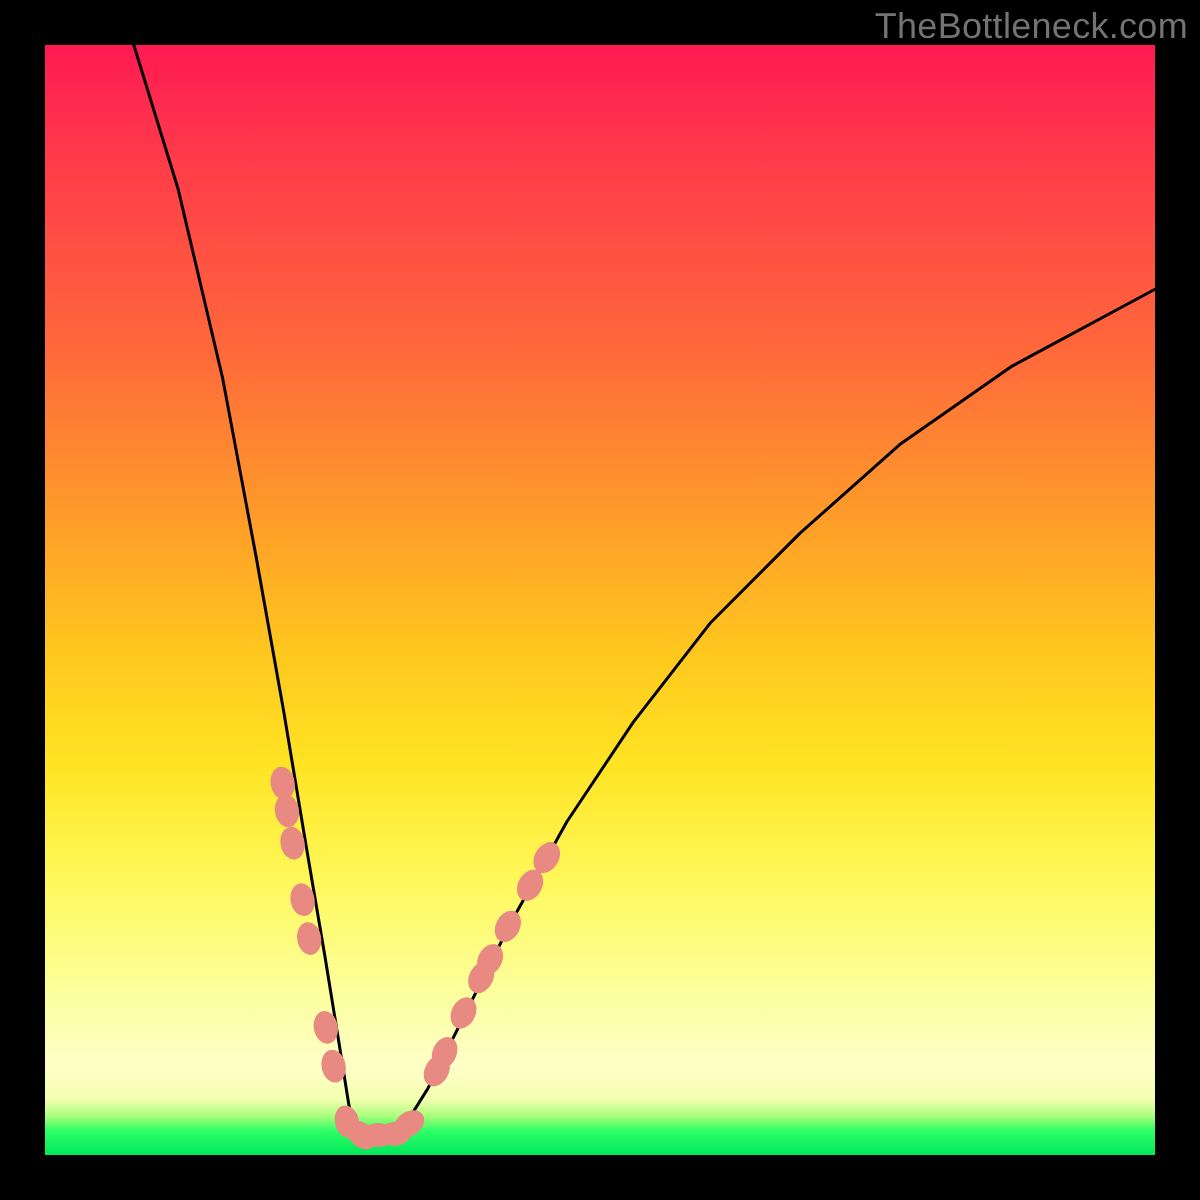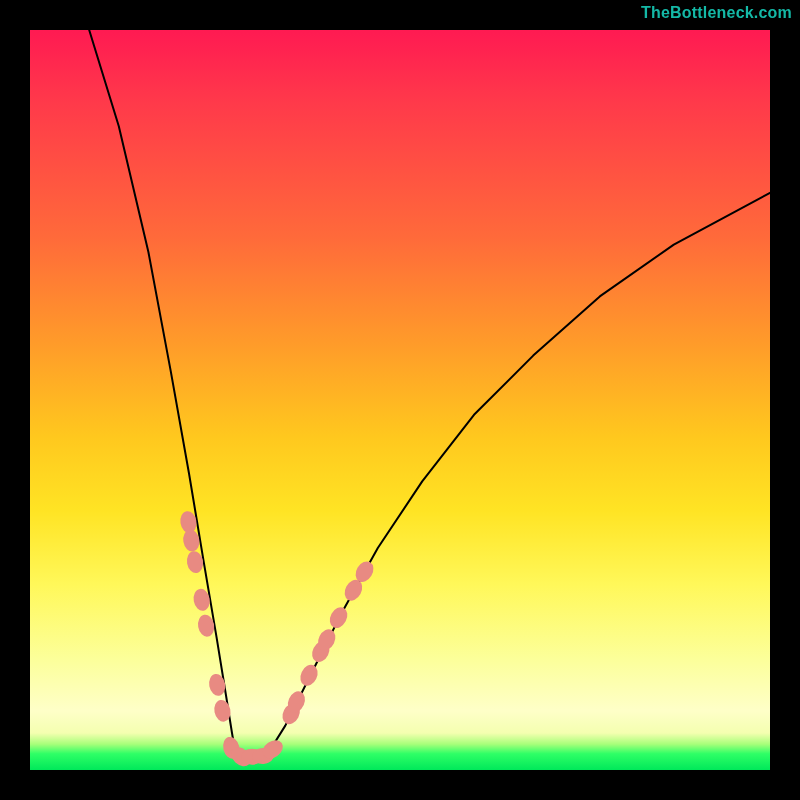--- a/index.html
+++ b/index.html
@@ -37,23 +37,23 @@
       #f4ffb0 95%,
       #a8ff7a 96.5%,
       #2fff66 97.8%,
       #00e85a 100%
     );
   }
   .watermark {
     position: absolute;
     top: 4px;
     right: 8px;
-    font-size: 16px;
-    font-weight: 700;
-    color: #14b8a6;
+    font-size: 24px;
+    font-weight: 400;
+    color: #737373;
     letter-spacing: 0.2px;
     user-select: none;
   }
   svg.curve {
     position: absolute;
     inset: 0;
     width: 100%;
     height: 100%;
     overflow: visible;
   }

